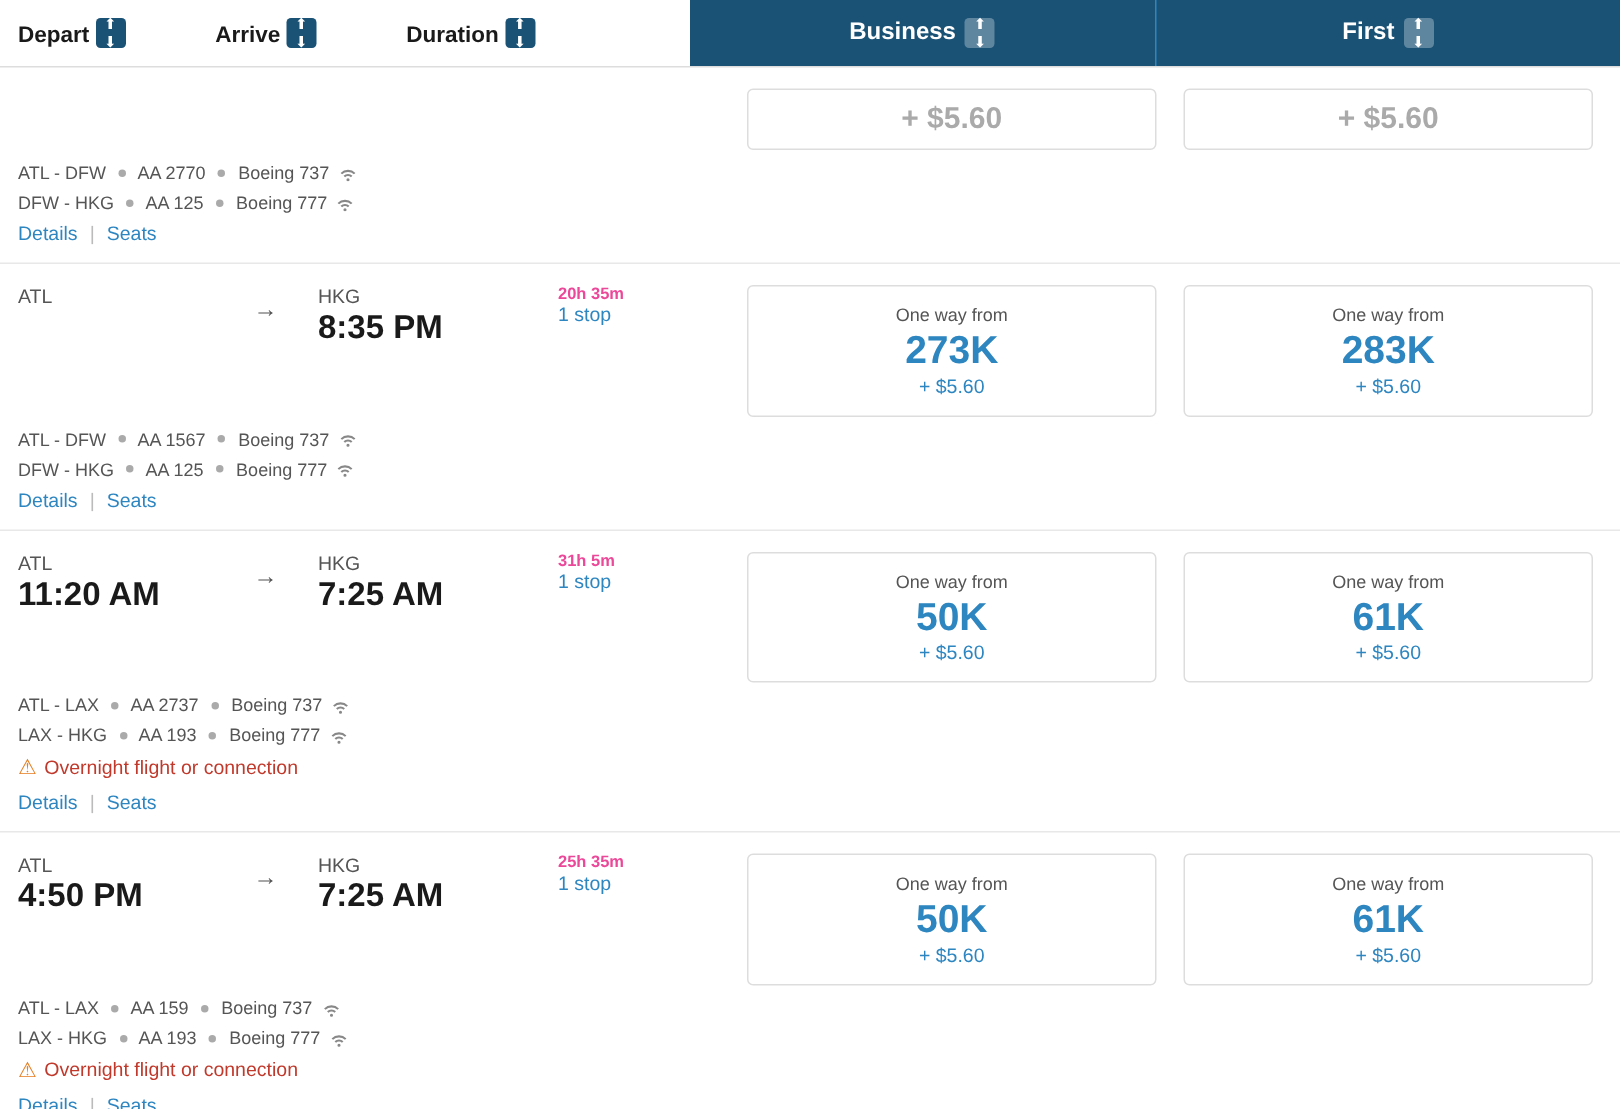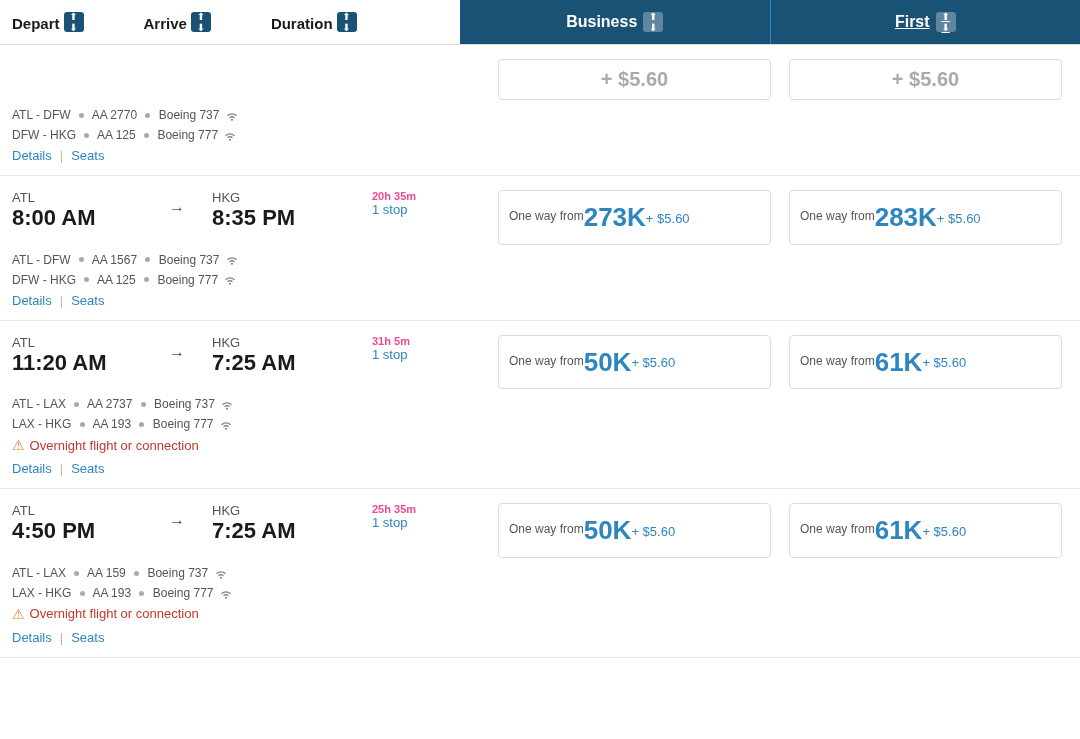--- a/index.html
+++ b/index.html
@@ -53,21 +53,21 @@
       align-items: center;
       justify-content: center;
       font-weight: bold;
       font-size: 16px;
       color: #fff;
       padding: 12px 8px;
       gap: 6px;
       cursor: pointer;
     }
     .header-cabin.business { background: #1a5276; }
-    .header-cabin.first { background: #1a5276; border-left: 1px solid #2e86c1; text-decoration: underline; }
+    .header-cabin.first { background: #1a5276; border-left: 1px solid #2e86c1; }
 
     .flight-block {
       border-bottom: 1px solid #e8e8e8;
     }
     .flight-main-row {
       display: flex;
       align-items: flex-start;
       padding: 14px 12px 4px 12px;
     }
     .flight-times {
@@ -117,21 +117,21 @@
       display: flex;
       gap: 6px;
     }
     .fare-card {
       flex: 1;
       border: 1px solid #ddd;
       border-radius: 4px;
       margin: 0 6px;
       padding: 12px 10px;
       display: flex;
-      flex-direction: row;
+      flex-direction: column;
       align-items: center;
       cursor: pointer;
       background: #fff;
     }
     .fare-label {
       font-size: 12px;
       color: #555;
       margin-bottom: 2px;
     }
     .fare-points {
@@ -289,21 +289,20 @@
       <button class="link-btn">Details</button>
       <span class="link-divider">|</span>
       <button class="link-btn">Seats</button>
     </div>
   </div>
     <div class="flight-block">
       <div class="flight-main-row">
         <div class="flight-times">
           <div class="flight-depart">
             <div class="airport-code">ATL</div>
-            <div class="flight-time">8:00 AM</div>
           </div>
           <div class="arrow-line">→</div>
           <div class="flight-arrive">
             <div class="airport-code">HKG</div>
             <div class="flight-time">8:35 PM</div>
           </div>
           <div class="flight-duration">
             <div class="duration-time">20h 35m</div>
             <div class="stop-label">1 stop</div>
           </div>

